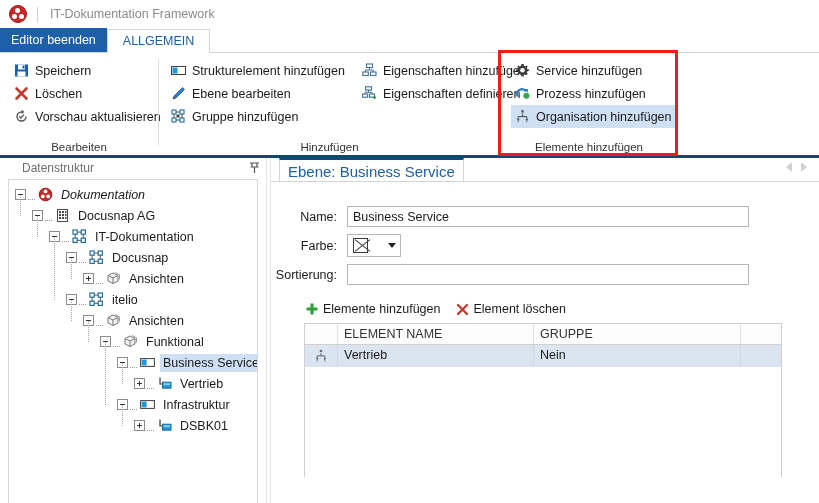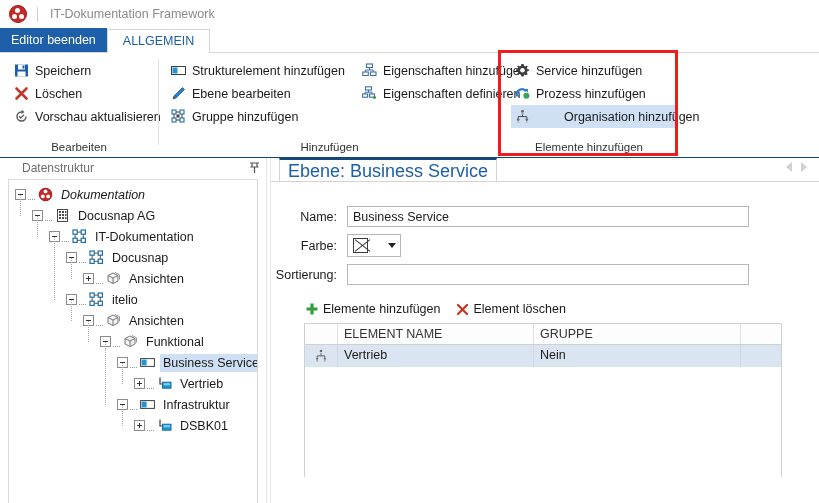--- a/index.html
+++ b/index.html
@@ -49,36 +49,36 @@
     height:24px; line-height:23px; padding:0 15px; font-size:12.5px;
     color:#1d5fa8; background:#ffffff;
     border-left:1px solid #d4d4d4; border-right:1px solid #d4d4d4;
     border-top:1px solid #d4d4d4;
     margin-bottom:-1px; position:relative; z-index:2;
   }
 
   
   .ribbon {
     position:absolute; left:0; top:53px; width:819px; height:105px;
-    background:#ffffff; border-bottom:1px solid #0c4a6e;
+    background:#ffffff; border-bottom:3px solid #0c4a6e;
   }
   .rgroup { position:absolute; top:0; height:104px; }
   .rgroup .items { padding-top:6px; }
   .rgroup .glabel {
     position:absolute; bottom:4px; width:100%; text-align:center;
     font-size:11.5px; color:#333;
   }
   .rsep {
     position:absolute; top:6px; width:1px; height:86px; background:#e0e0e0;
   }
   .ritem {
     display:flex; align-items:center; height:23px; padding:0 5px 0 3px;
     white-space:nowrap; font-size:12.5px; color:#1a1a1a; cursor:default;
   }
-  .ritem.sel { background:#cfe0f4;gap:28px; }
+  .ritem.sel { background:#cfe0f4; }
   .ritem .ic {
     width:17px; height:17px; margin-right:5px; flex:0 0 17px;
     display:flex; align-items:center; justify-content:center;
   }
   .ritem .tx { line-height:16px; }
 
   .col { display:flex; flex-direction:column; }
   .row2 { display:flex; }
 
   
@@ -137,21 +137,21 @@
 
   
   .rightpanel {
     position:absolute; left:271px; top:158px; right:0; bottom:0; background:#ffffff;
   }
   .doctabbar {
     position:relative; height:24px; border-bottom:1px solid #d4d4d4;
   }
   .doctab {
     position:absolute; left:8px; top:0; height:24px; line-height:23px;
-    padding:0 8px; font-size:18px; color:#1d5fa8;
+    padding:0 8px; font-size:15px; color:#1d5fa8;
     border:1px solid #d4d4d4; border-top:2px solid #16487e;
     background:#fff; margin-bottom:-1px;
   }
   .tabnav {
     position:absolute; right:12px; top:4px; display:flex; gap:9px;
   }
   .navarrow { width:0;height:0; }
   .navleft { border-top:5px solid transparent; border-bottom:5px solid transparent; border-right:6px solid #d0d0d0; }
   .navright { border-top:5px solid transparent; border-bottom:5px solid transparent; border-left:6px solid #d0d0d0; }
 

